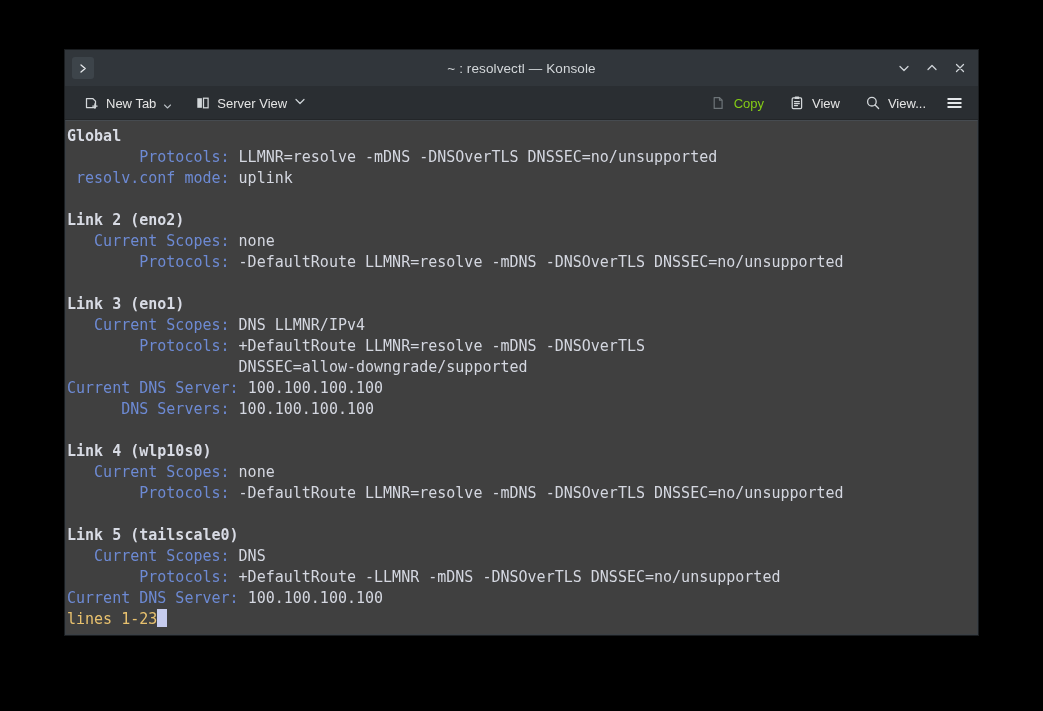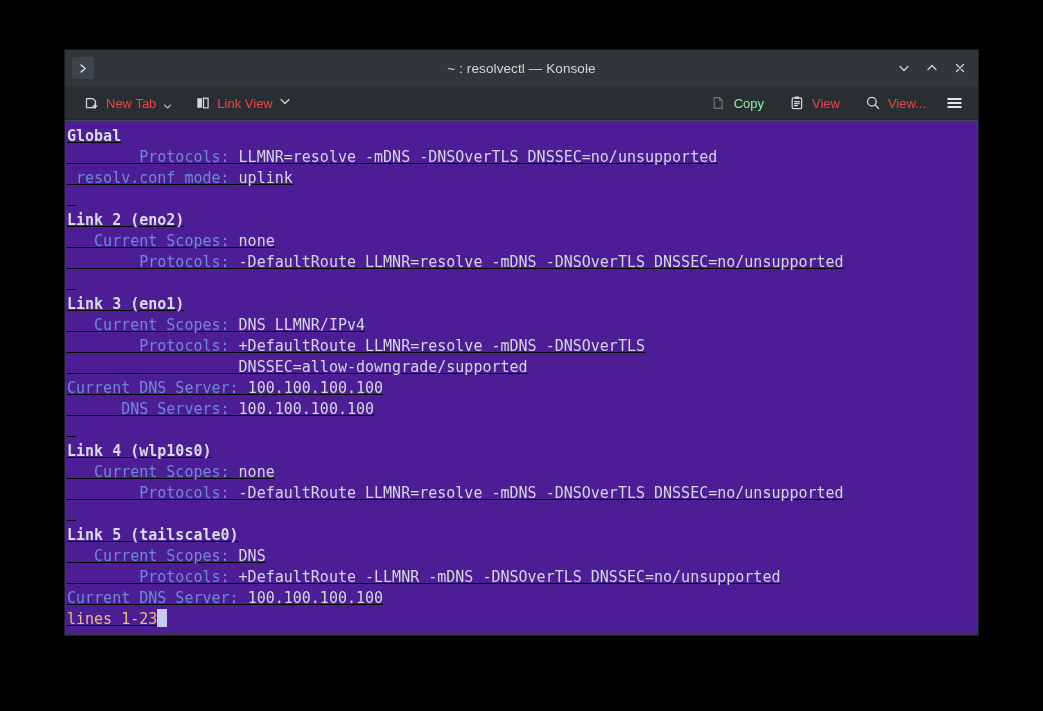--- a/index.html
+++ b/index.html
@@ -89,25 +89,25 @@
     border-bottom: 1px solid #232629;
   }
   .tb-spacer { flex: 1 1 auto; }
 
   .tb-item {
     display: flex;
     align-items: center;
     gap: 6px;
     padding: 3px 6px;
     border-radius: 3px;
-    color: #ef4444;
+    color: #e5e5e5;
     font-size: 13px;
     white-space: nowrap;
   }
-  .tb-item.disabled { color: #86efac; }
+  .tb-item.disabled { color: #84cc16; }
   .tb-item .tb-ico { display: flex; align-items: center; justify-content: center; width: 17px; height: 17px; flex: none; }
   .tb-item .tb-ico svg { display: block; }
   .tb-label { line-height: 1; position: relative; top: .5px; }
 
   .tb-caret { display: flex; align-items: flex-end; width: 13px; height: 17px; justify-content: center; }
   .tb-caret.small { width: 11px; }
   .tb-caret svg { display: block; }
 
   .tb-sep { width: 9px; }
   .tb-gap { width: 13px; }
@@ -115,26 +115,25 @@
   #hamburger {
     width: 26px; height: 24px;
     display: flex; align-items: center; justify-content: center;
     margin-left: 9px;
     border-radius: 3px;
   }
 
   
   #terminal-wrap {
     flex: 1 1 auto;
-    background: #4c1d95;
+    background: #404040;
     border: 1px solid #3a3f44;
     border-top: 1px solid #464b50;
     overflow: hidden;
     position: relative;
-    text-decoration: underline;
   }
   #terminal {
     padding: 5px 0 0 1px;
     font-family: "DejaVu Sans Mono", "Liberation Mono", monospace;
     font-size: 15px;
     line-height: 21px;
     letter-spacing: 0px;
     white-space: pre;
     color: #d4d7e0;
   }
@@ -204,21 +203,21 @@
 
     <div class="tb-sep"></div>
 
     <div class="tb-item">
       <span class="tb-ico">
         <svg width="16" height="16" viewBox="0 0 16 16">
           <rect x="2.3" y="3.2" width="4.6" height="9.6" fill="#d3d7da"></rect>
           <rect x="8.5" y="3.2" width="4.6" height="9.6" fill="none" stroke="#d3d7da" stroke-width="1.25"></rect>
         </svg>
       </span>
-      <span class="tb-label">Link View</span>
+      <span class="tb-label">Server View</span>
     </div>
     <div class="tb-caret">
       <svg width="12" height="12" viewBox="0 0 12 12" style="margin-bottom:4px">
         <path d="M2 4.5 L6 8.5 L10 4.5" fill="none" stroke="#cfd4d8" stroke-width="1.2" stroke-linecap="round" stroke-linejoin="round"></path>
       </svg>
     </div>
 
     <div class="tb-spacer"></div>
 
     <div class="tb-item disabled">

